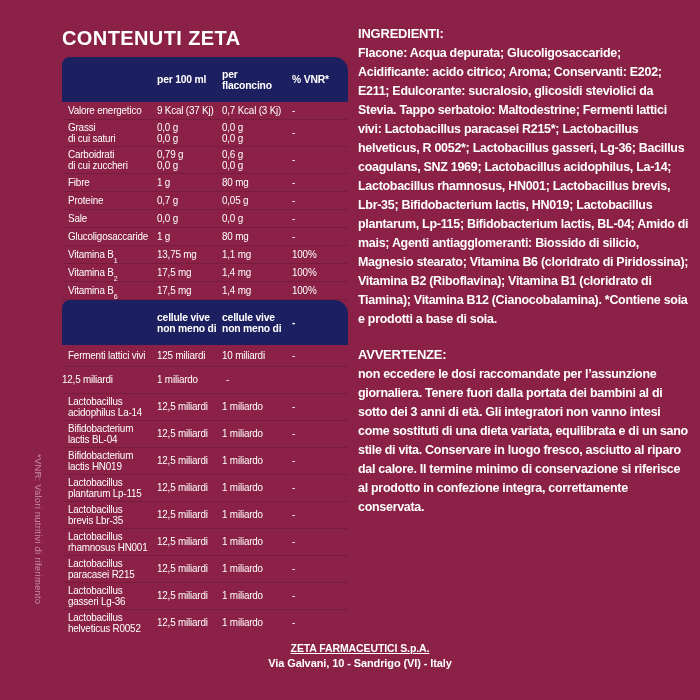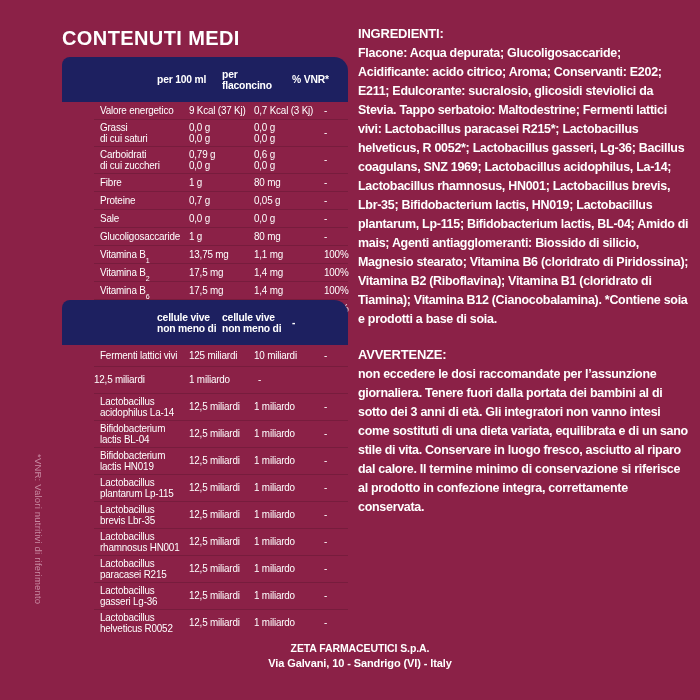--- a/index.html
+++ b/index.html
@@ -35,21 +35,21 @@
   }
   .hcell{padding-left:0;}
   .hcell.c-label{padding-left:6px;}
   .hcell.c-vnr{padding-left:4px;}
   .hline{
     font-size:11px;font-weight:700;line-height:11px;
     letter-spacing:-.2px;transform:scaleX(.94);transform-origin:0 50%;
     white-space:nowrap;color:#fff;
   }
 
-  .tbl-body{display:block;margin-left:32px;}
+  .tbl-body{display:block;}
   .t-row{
     display:grid;grid-template-columns:95px 65px 66px 60px;
     align-items:center;
   }
   .t-row:not(.first){border-top:1px solid rgba(0,0,0,.14);}
   .tbl1 .t-row{min-height:17px;}
   .tbl1 .t-row.multi{min-height:26px;}
   .tbl2 .t-row{min-height:21px;}
   .tbl2 .t-row.multi{min-height:26px;}
   .cell.c-label{padding-left:6px;}
@@ -78,29 +78,29 @@
   .sec-body{
     font-size:13px;font-weight:700;line-height:19px;letter-spacing:-.3px;
     transform:scaleX(.96);transform-origin:0 0;
   }
   .sec-warn{margin-top:17px;}
 
   
   .footer{
     position:absolute;left:20px;top:641px;width:680px;text-align:center;
   }
-  .footer-company{font-size:10.5px;font-weight:700;line-height:15px;letter-spacing:-.1px;}
+  .footer-company{font-size:10.5px;font-weight:700;line-height:15px;letter-spacing:-.1px;text-decoration:underline;}
   .footer-line{font-size:11px;font-weight:700;line-height:14.5px;letter-spacing:-.1px;}
 </style>
 </head>
 <body>
 
 <div class="sheet">
 
-  <div class="panel-title">CONTENUTI MEDI</div>
+  <div class="panel-title">CONTENUTI ZETA</div>
 
   <div class="tbl tbl1">
       <div class="tbl-header">
         <div class="hcell c-label">
           <div class="hline"></div>
         </div>
         <div class="hcell c-v1">
           <div class="hline">per 100 ml</div>
         </div>
         <div class="hcell c-v2">

